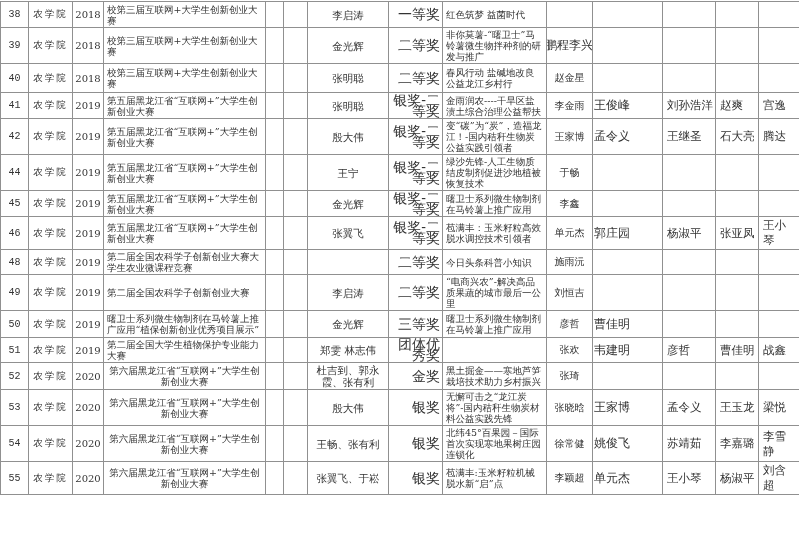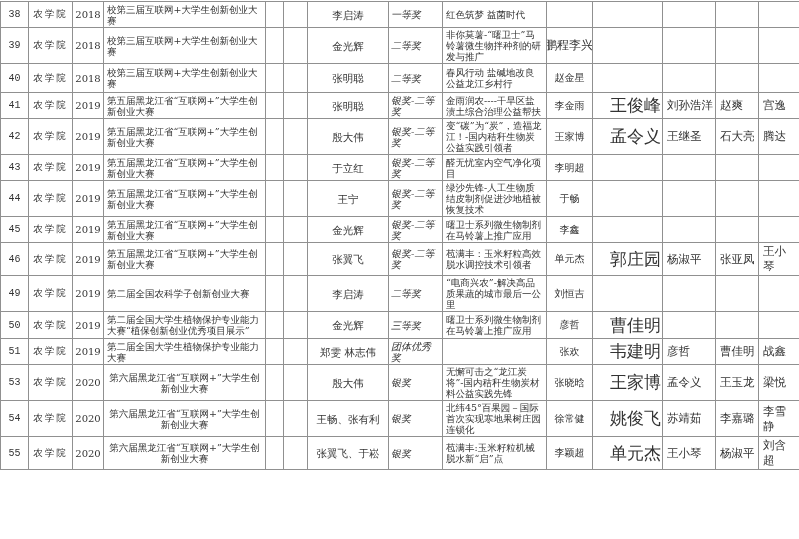--- a/index.html
+++ b/index.html
@@ -8,26 +8,26 @@
   table{border-collapse:collapse;table-layout:fixed;width:799px;margin-top:1px;}
   td{border:1px solid #909090;padding:1px 3px;vertical-align:middle;
      overflow:hidden;word-break:break-all;}
   .c-no{text-align:center;font-size:10px;padding:0;font-family:Liberation Mono, monospace;}
   .c-college{text-align:center;font-size:9.5px;letter-spacing:2px;padding:0;margin-top:20px;}
   .c-year{text-align:center;font-size:10px;padding:0;}
   .c-comp{font-size:9.5px;line-height:11px;text-align:left;}
   .c-comp.center{text-align:center;}
   .c-e{padding:0;}
   .c-leader{text-align:center;font-size:10.5px;line-height:12px;}
-  .c-award{text-align:left;font-size:10px;line-height:11px;padding:1px 2px;font-style:italic;}
+  .c-award{text-align:right;font-size:14px;line-height:11px;padding:1px 2px;}
   .c-proj{text-align:left;font-size:9.5px;line-height:11px;}
   .c-m1{text-align:center;font-size:10px;padding:1px 1px;}
   .c-m1.ovf{text-align:left;padding:0;}
   .c-m1.ovf span{display:inline-block;white-space:nowrap;font-size:12px;margin-left:-2px;}
-  .c-m2{text-align:right;font-size:17px;padding:1px 1px;}
+  .c-m2{text-align:left;font-size:12px;padding:1px 1px;}
   .c-m3,.c-m4,.c-m5{text-align:left;font-size:11.5px;padding:1px 2px 1px 4px;}
 </style>
 </head>
 <body>
 
 <table>
   <colgroup>
     <col style="width:28px">
       <col style="width:44px">
       <col style="width:31px">
@@ -117,36 +117,20 @@
         <td class="c-e"></td>
         <td class="c-leader">殷大伟</td>
         <td class="c-award">银奖-二等奖</td>
         <td class="c-proj">变“碳”为“炭”，造福龙江！-国内秸秆生物炭公益实践引领者</td>
         <td class="c-m1">王家博</td>
         <td class="c-m2">孟令义</td>
         <td class="c-m3">王继圣</td>
         <td class="c-m4">石大亮</td>
         <td class="c-m5">腾达</td>
       </tr>
-      <tr style="height: 26px;">
-        <td class="c-no">43</td>
-        <td class="c-college">农学院</td>
-        <td class="c-year">2019</td>
-        <td class="c-comp">第五届黑龙江省“互联网+”大学生创新创业大赛</td>
-        <td class="c-e"></td>
-        <td class="c-e"></td>
-        <td class="c-leader">于立红</td>
-        <td class="c-award">银奖-二等奖</td>
-        <td class="c-proj">醛无忧室内空气净化项目</td>
-        <td class="c-m1">李明超</td>
-        <td class="c-m2"></td>
-        <td class="c-m3"></td>
-        <td class="c-m4"></td>
-        <td class="c-m5"></td>
-      </tr>
       <tr style="height: 31px;">
         <td class="c-no">44</td>
         <td class="c-college">农学院</td>
         <td class="c-year">2019</td>
         <td class="c-comp">第五届黑龙江省“互联网+”大学生创新创业大赛</td>
         <td class="c-e"></td>
         <td class="c-e"></td>
         <td class="c-leader">王宁</td>
         <td class="c-award">银奖-二等奖</td>
         <td class="c-proj">绿沙先锋-人工生物质结皮制剂促进沙地植被恢复技术</td>
@@ -181,41 +165,57 @@
         <td class="c-e"></td>
         <td class="c-leader">张翼飞</td>
         <td class="c-award">银奖-二等奖</td>
         <td class="c-proj">苞满丰：玉米籽粒高效脱水调控技术引领者</td>
         <td class="c-m1">单元杰</td>
         <td class="c-m2">郭庄园</td>
         <td class="c-m3">杨淑平</td>
         <td class="c-m4">张亚凤</td>
         <td class="c-m5">王小琴</td>
       </tr>
+      <tr style="height: 25px;">
+        <td class="c-no">48</td>
+        <td class="c-college">农学院</td>
+        <td class="c-year">2019</td>
+        <td class="c-comp">第二届全国农科学子创新创业大赛大学生农业微课程竞赛</td>
+        <td class="c-e"></td>
+        <td class="c-e"></td>
+        <td class="c-leader"></td>
+        <td class="c-award">二等奖</td>
+        <td class="c-proj">今日头条科普小知识</td>
+        <td class="c-m1">施雨沅</td>
+        <td class="c-m2"></td>
+        <td class="c-m3"></td>
+        <td class="c-m4"></td>
+        <td class="c-m5"></td>
+      </tr>
       <tr style="height: 34px;">
         <td class="c-no">49</td>
         <td class="c-college">农学院</td>
         <td class="c-year">2019</td>
         <td class="c-comp">第二届全国农科学子创新创业大赛</td>
         <td class="c-e"></td>
         <td class="c-e"></td>
         <td class="c-leader">李启涛</td>
         <td class="c-award">二等奖</td>
         <td class="c-proj">“电商兴农”-解决高品质果蔬的城市最后一公里</td>
         <td class="c-m1">刘恒吉</td>
         <td class="c-m2"></td>
         <td class="c-m3"></td>
         <td class="c-m4"></td>
         <td class="c-m5"></td>
       </tr>
       <tr style="height: 27px;">
         <td class="c-no">50</td>
         <td class="c-college">农学院</td>
         <td class="c-year">2019</td>
-        <td class="c-comp">第二届全国大学生植物保护专业能力大赛“植保创新创业优秀项目展示”</td>
+        <td class="c-comp">曙卫士系列微生物制剂在马铃薯上推广应用“植保创新创业优秀项目展示”</td>
         <td class="c-e"></td>
         <td class="c-e"></td>
         <td class="c-leader">金光辉</td>
         <td class="c-award">三等奖</td>
         <td class="c-proj">曙卫士系列微生物制剂在马铃薯上推广应用</td>
         <td class="c-m1">彦哲</td>
         <td class="c-m2">曹佳明</td>
         <td class="c-m3"></td>
         <td class="c-m4"></td>
         <td class="c-m5"></td>
@@ -229,20 +229,36 @@
         <td class="c-e"></td>
         <td class="c-leader">郑雯 林志伟</td>
         <td class="c-award">团体优秀奖</td>
         <td class="c-proj"></td>
         <td class="c-m1">张欢</td>
         <td class="c-m2">韦建明</td>
         <td class="c-m3">彦哲</td>
         <td class="c-m4">曹佳明</td>
         <td class="c-m5">战鑫</td>
       </tr>
+      <tr style="height: 27px;">
+        <td class="c-no">52</td>
+        <td class="c-college">农学院</td>
+        <td class="c-year">2020</td>
+        <td class="c-comp center">第六届黑龙江省“互联网+”大学生创新创业大赛</td>
+        <td class="c-e"></td>
+        <td class="c-e"></td>
+        <td class="c-leader">杜吉到、郭永霞、张有利</td>
+        <td class="c-award">金奖</td>
+        <td class="c-proj">黑土掘金——寒地芦笋栽培技术助力乡村振兴</td>
+        <td class="c-m1">张琦</td>
+        <td class="c-m2"></td>
+        <td class="c-m3"></td>
+        <td class="c-m4"></td>
+        <td class="c-m5"></td>
+      </tr>
       <tr style="height: 33px;">
         <td class="c-no">53</td>
         <td class="c-college">农学院</td>
         <td class="c-year">2020</td>
         <td class="c-comp center">第六届黑龙江省“互联网+”大学生创新创业大赛</td>
         <td class="c-e"></td>
         <td class="c-e"></td>
         <td class="c-leader">殷大伟</td>
         <td class="c-award">银奖</td>
         <td class="c-proj">无懈可击之“龙江炭将”-国内秸秆生物炭材料公益实践先锋</td>

